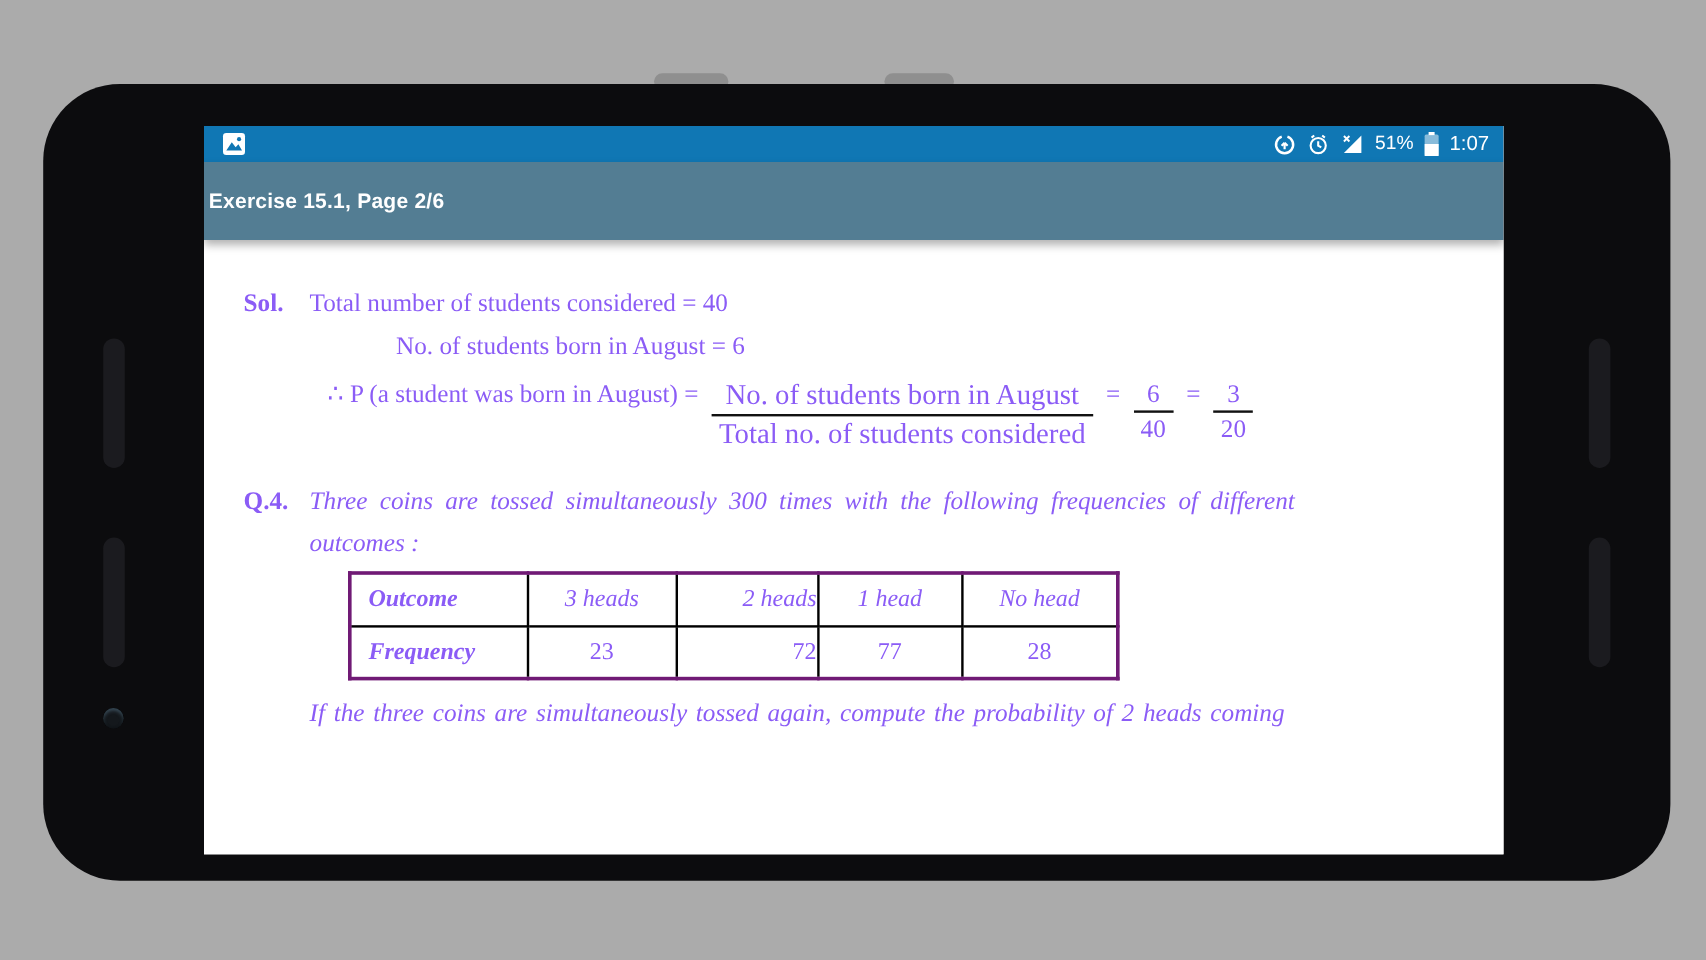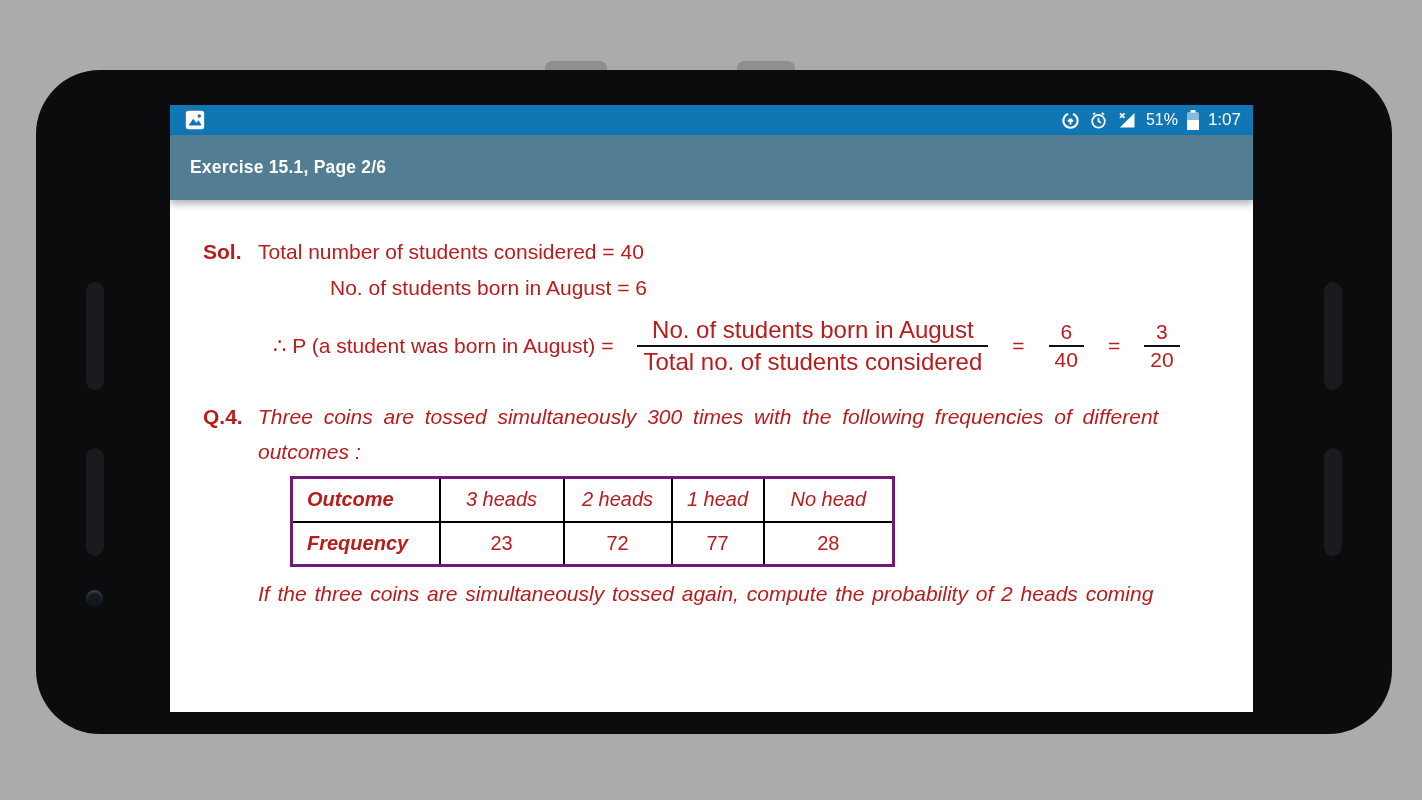--- a/index.html
+++ b/index.html
@@ -28,53 +28,53 @@
   
   .status-bar { position:absolute; top:0; left:0; right:0; height:30px; background:#1077b4;
                 display:flex; align-items:center; padding:0 12px 0 14px; color:#fff; }
   .status-right { margin-left:auto; display:flex; align-items:center; gap:9px; }
   .sb-text { font-size:16px; color:#fff; }
   .sb-time { font-size:17px; color:#fff; }
   .icon { display:inline-flex; align-items:center; justify-content:center; }
 
   
   .toolbar { position:absolute; top:30px; left:0; right:0; height:65px; background:#537d93;
-             display:flex; align-items:center; padding:0 20px;
+             display:flex; align-items:center; padding:0 4px;
              box-shadow:0 4px 7px rgba(0,0,0,.3); z-index:2; }
   .toolbar-title { color:#fff; font-weight:bold; font-size:17.5px; letter-spacing:.2px; }
 
   
   .document { position:absolute; top:95px; left:0; right:0; bottom:0; background:#fff;
-              font-family:Liberation Sans, sans-serif; color:#b91c1c; font-size:21px; }
+              font-family:Liberation Serif, serif; color:#8b5cf6; font-size:21px; }
   .abs { position:absolute; white-space:nowrap; }
   .bold { font-weight:bold; }
   .ital { font-style:italic; }
 
   .sol-label  { left:33px;  top:40px; }
   .sol-line1  { left:88px;  top:40px; }
   .sol-line2  { left:160px; top:76px; }
 
-  .prob-row { position:absolute; left:103px; top:116px; display:flex; align-items:center; gap:24px; }
+  .prob-row { position:absolute; left:103px; top:116px; display:flex; align-items:flex-start; gap:11px; }
   .frac { display:inline-flex; flex-direction:column; align-items:center; text-align:center; line-height:1.18; }
   .frac .num { padding:0 5px 1px; }
   .frac .den { border-top:2px solid #111; padding:1px 6px 0; }
   .frac-big { font-size:24px; }
   .frac-sm  { font-size:21px; }
 
   .q4-label { left:33px; top:205px; }
   .q4-line1 { left:88px; top:205px; word-spacing:5px; }
   .q4-line2 { left:88px; top:240px; }
 
   .freq-table { position:absolute; left:120px; top:276px; border-collapse:collapse;
                 border:3px solid #701a75; font-size:20px; }
   .freq-table td { border:2px solid #000; text-align:center; vertical-align:middle; height:44px; }
   .freq-table td.c0 { width:148px; text-align:left; padding-left:14px; font-weight:bold; font-style:italic; }
   .freq-table tr.head td { font-style:italic; }
-  .freq-table td.c1 { width:124px; } .freq-table td.c2 { width:108px; }
-  .freq-table td.c3 { width:92px; } .freq-table td.c4 { width:130px; }
+  .freq-table td.c1 { width:124px; } .freq-table td.c2 { width:118px;text-align:right; }
+  .freq-table td.c3 { width:120px; } .freq-table td.c4 { width:130px; }
 
   .closing { left:88px; top:382px; word-spacing:2px; }
 </style>
 </head>
 <body>
 
 <div class="edge-btn b1"></div>
 <div class="edge-btn b2"></div>
 
 <div class="phone">

